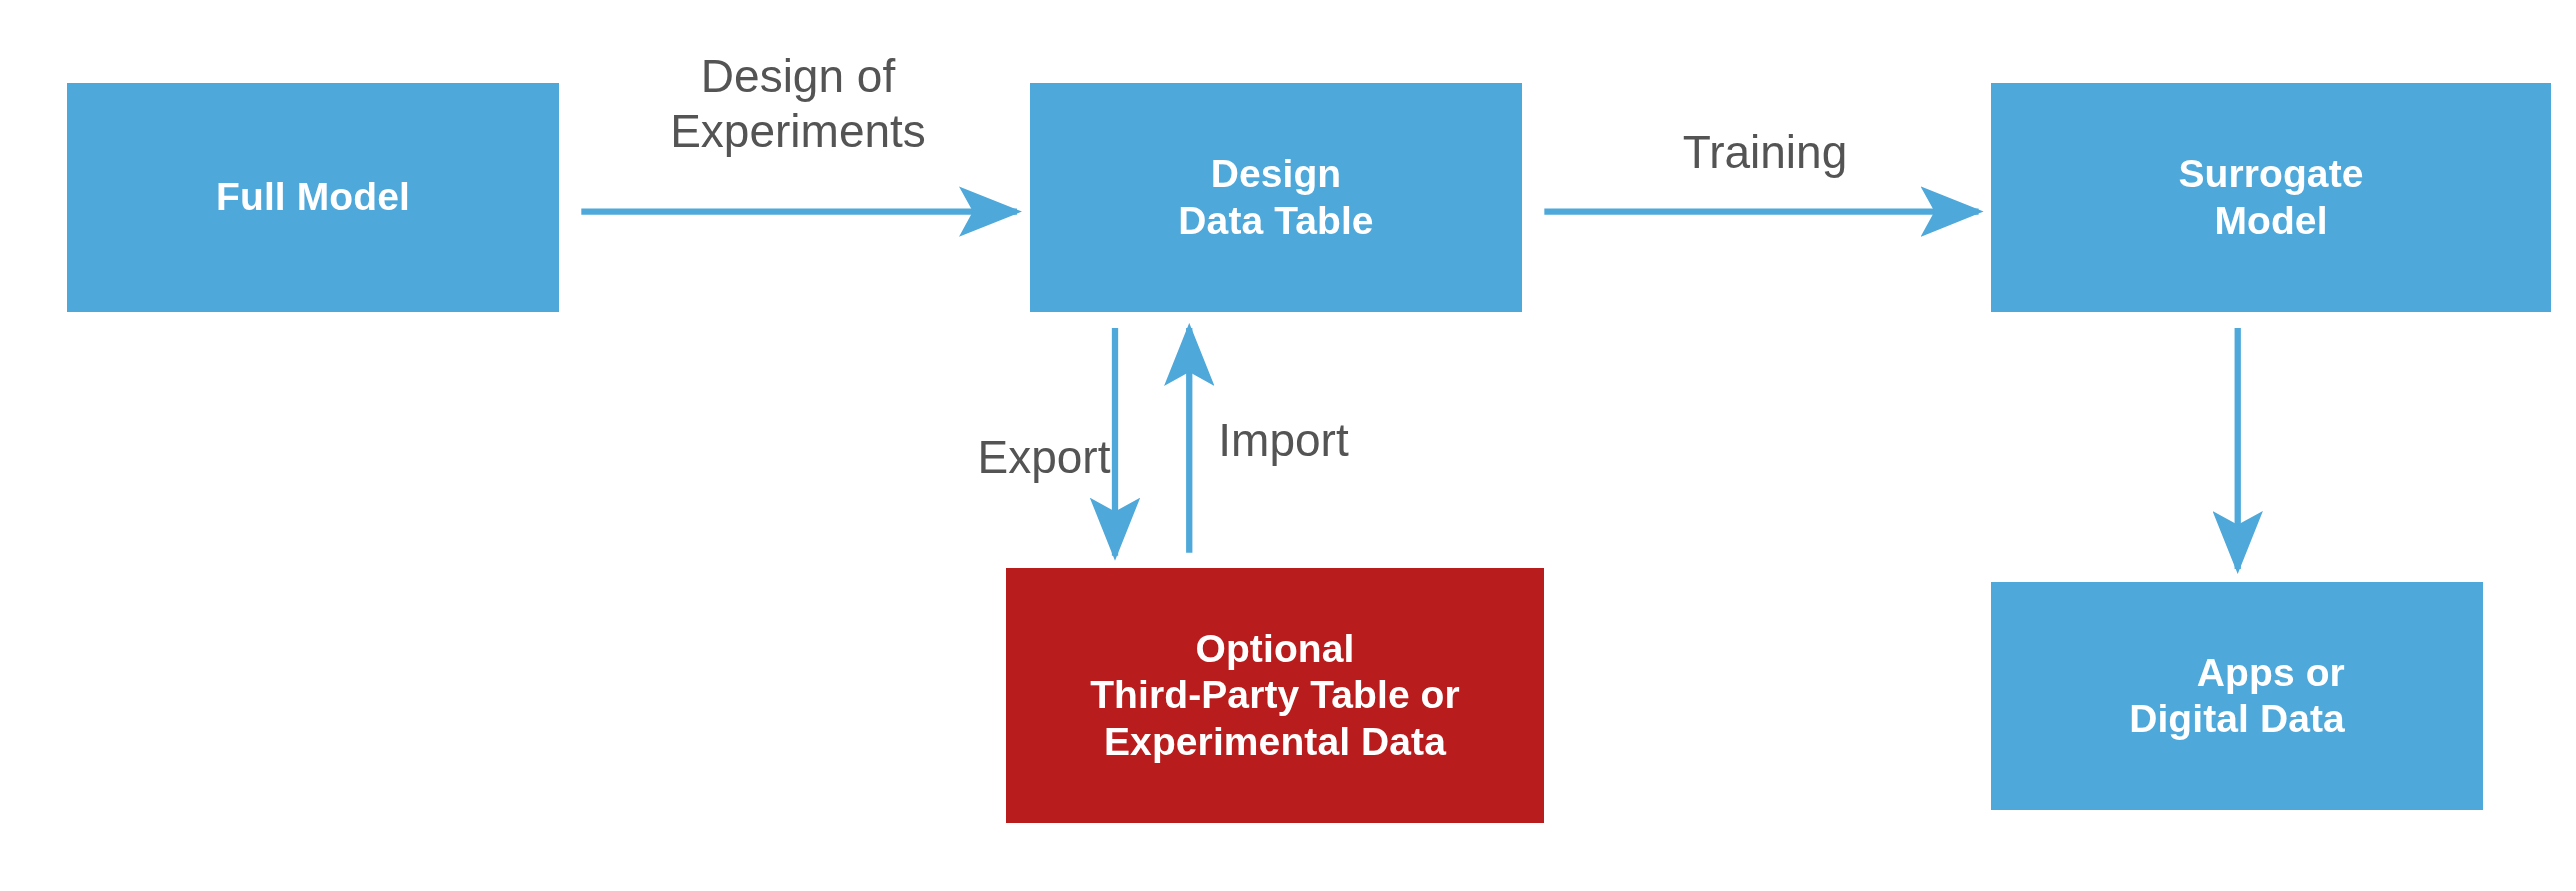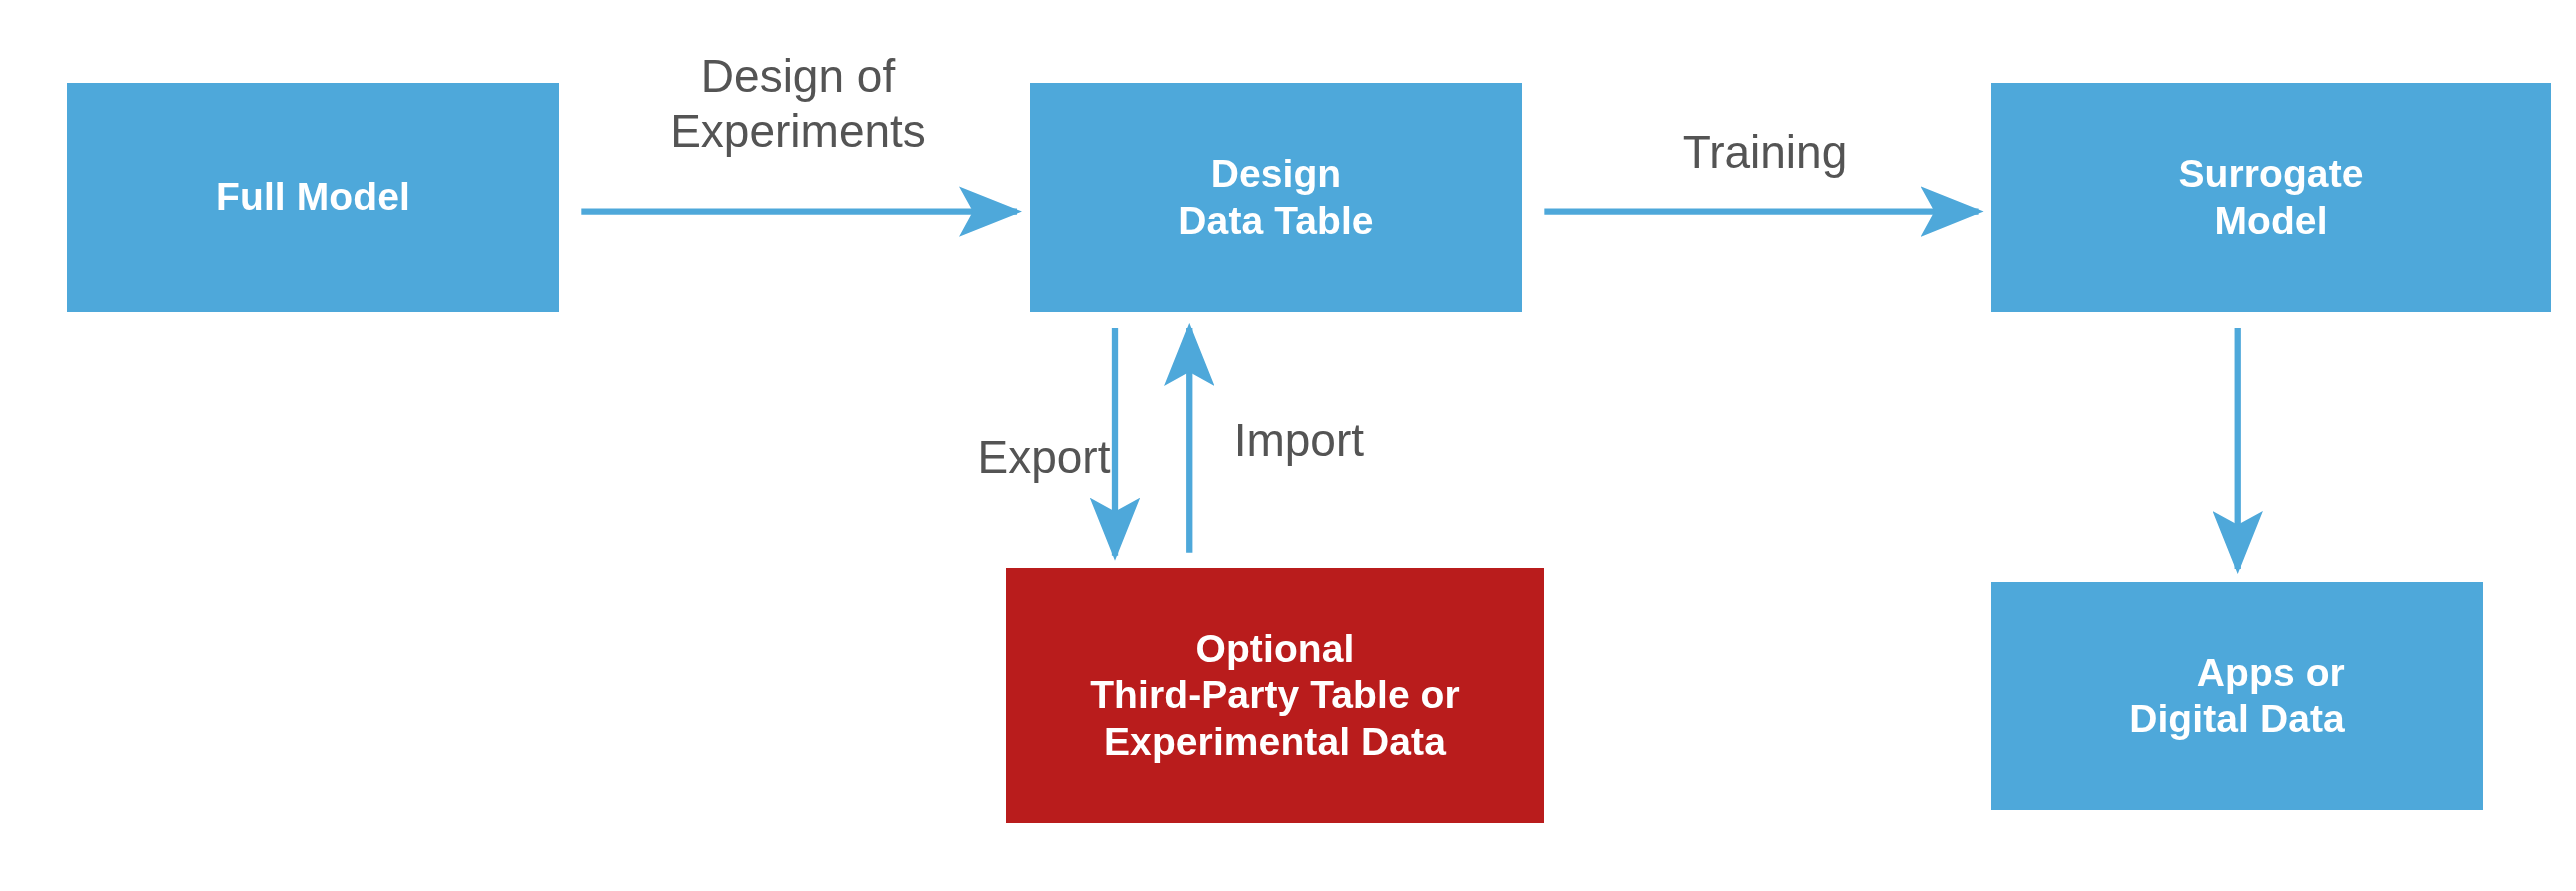--- a/index.html
+++ b/index.html
@@ -86,17 +86,17 @@
     </div>
   </div>
 
   <div class="edge-label" style="left:616px;top:49px;width:364px;">Design of
 Experiments</div>
 
   <div class="edge-label" style="left:1611px;top:125px;width:308px;">Training</div>
 
   <div class="edge-label" style="left:974px;top:413px;width:140px;margin-top:17px;">Export</div>
 
-  <div class="edge-label" style="left:1203px;top:413px;width:161px;text-align:right;">Import</div>
+  <div class="edge-label" style="left:1203px;top:413px;width:161px;text-align:center;">Import</div>
 
 
 </div>
 
 
 </body></html>

